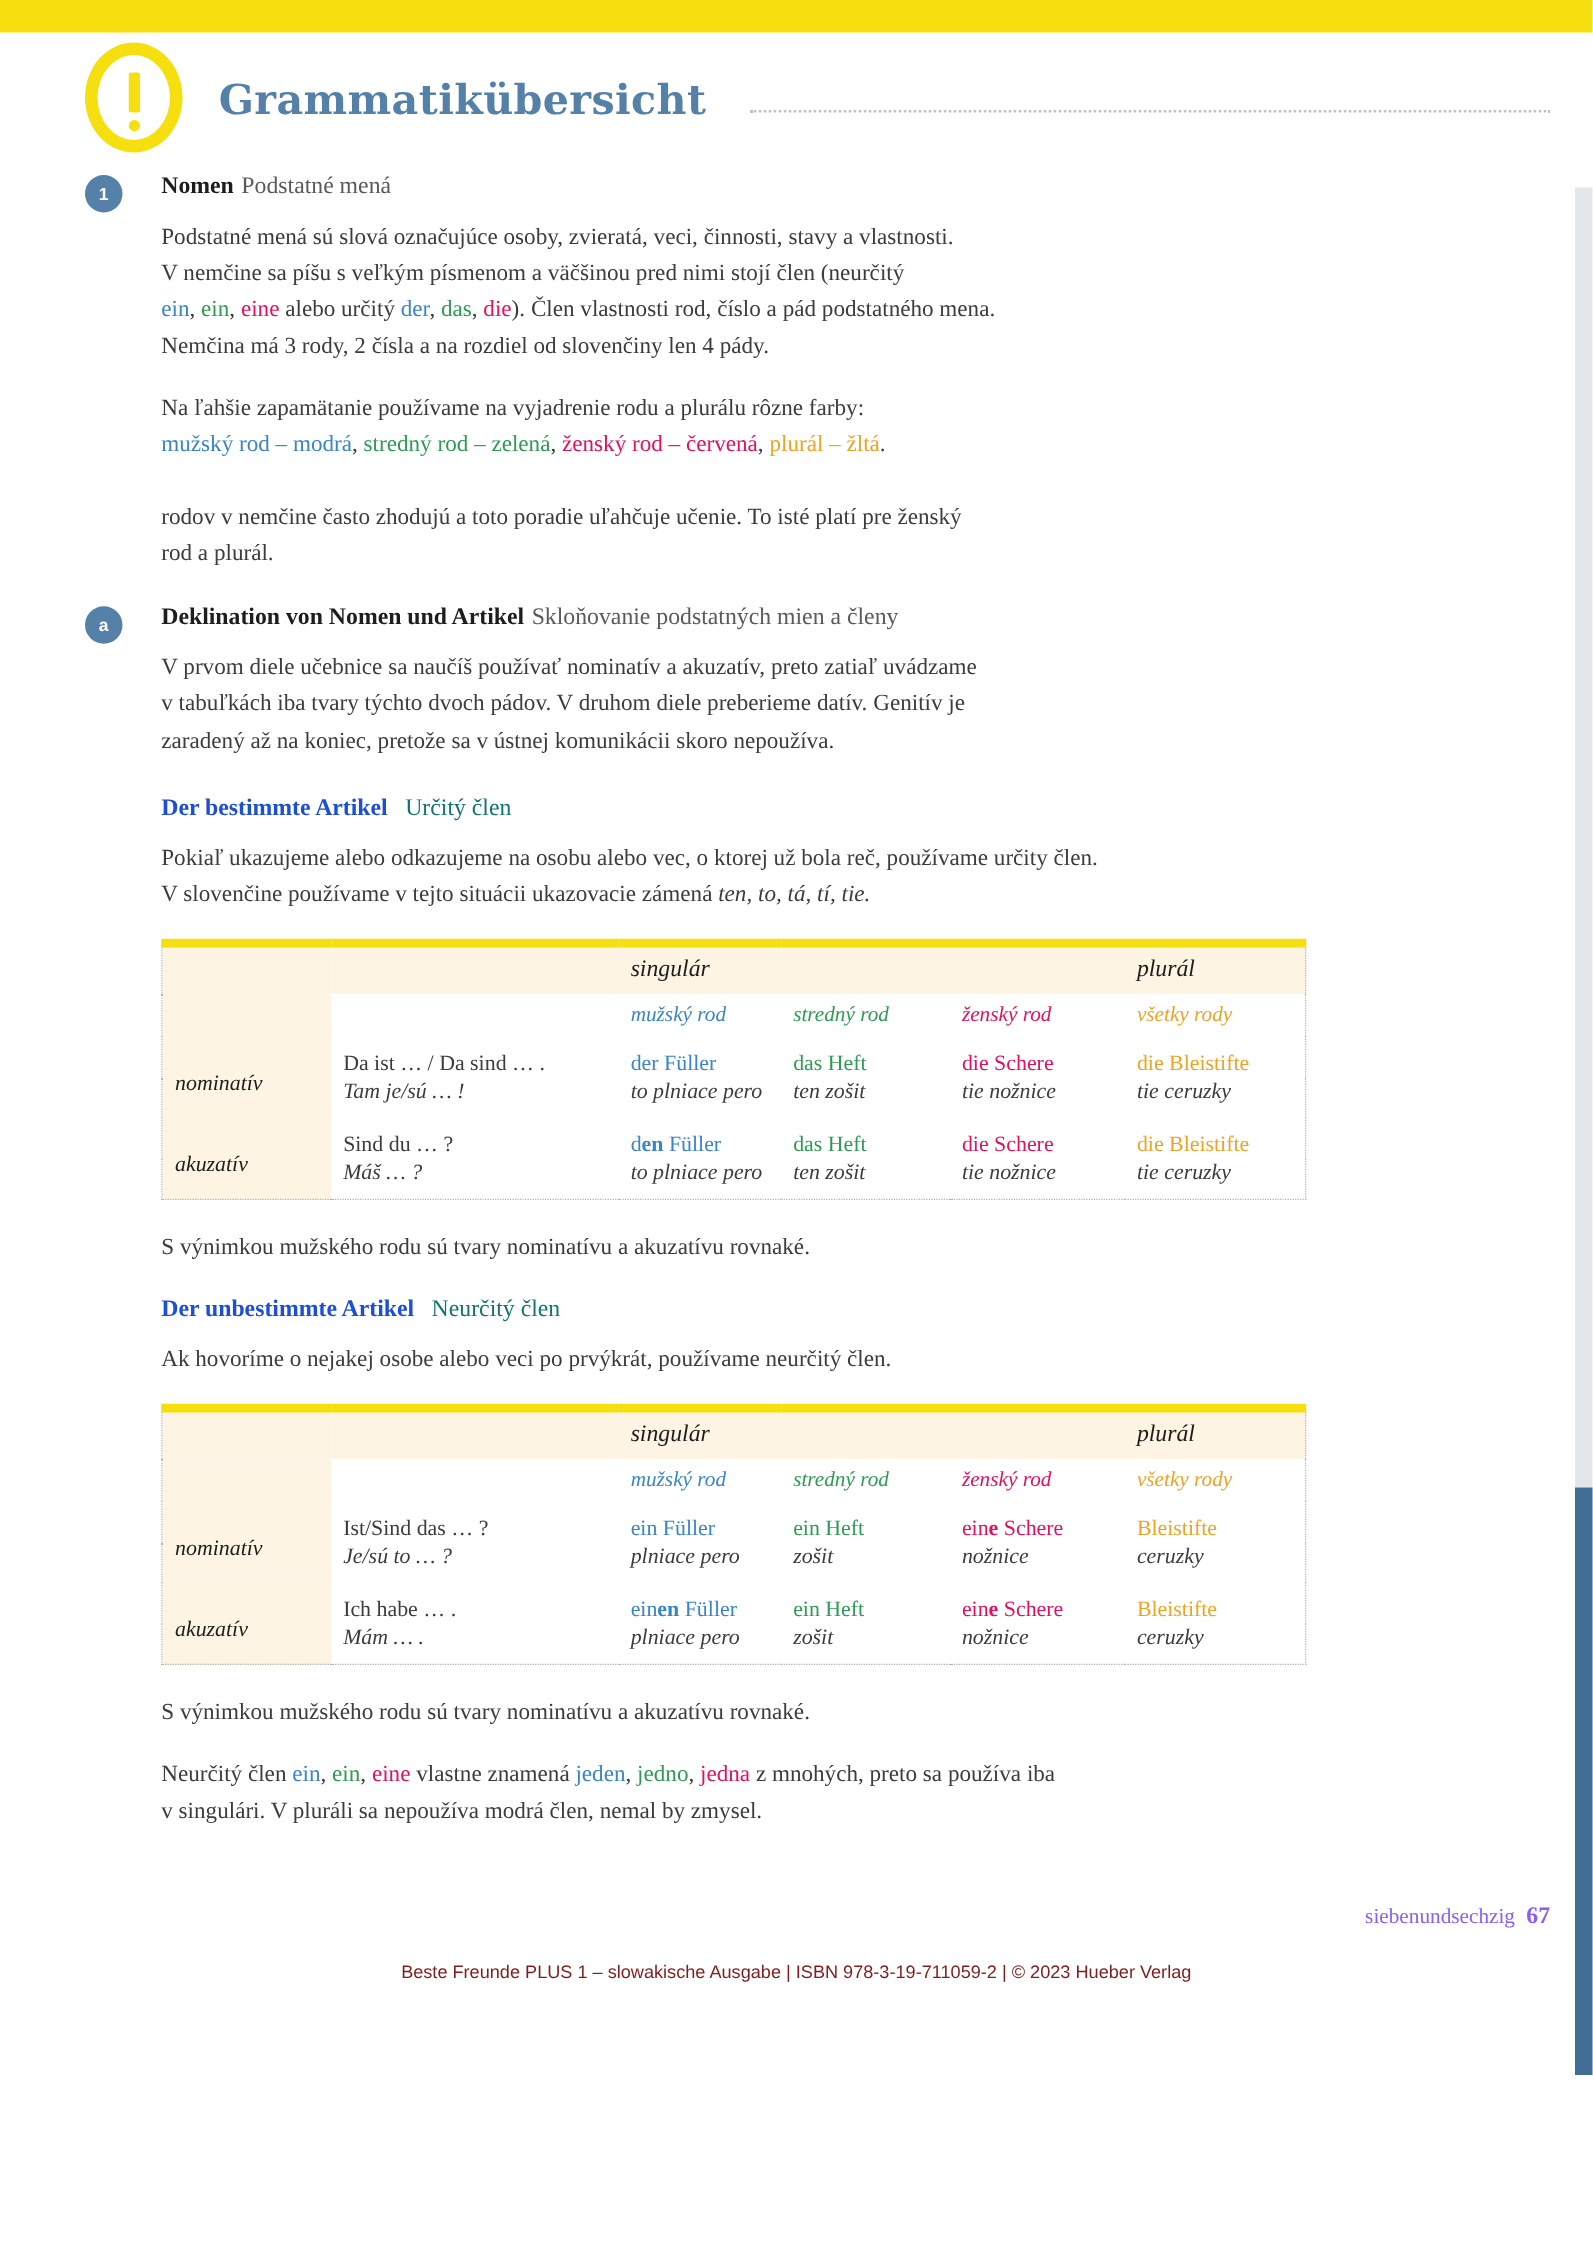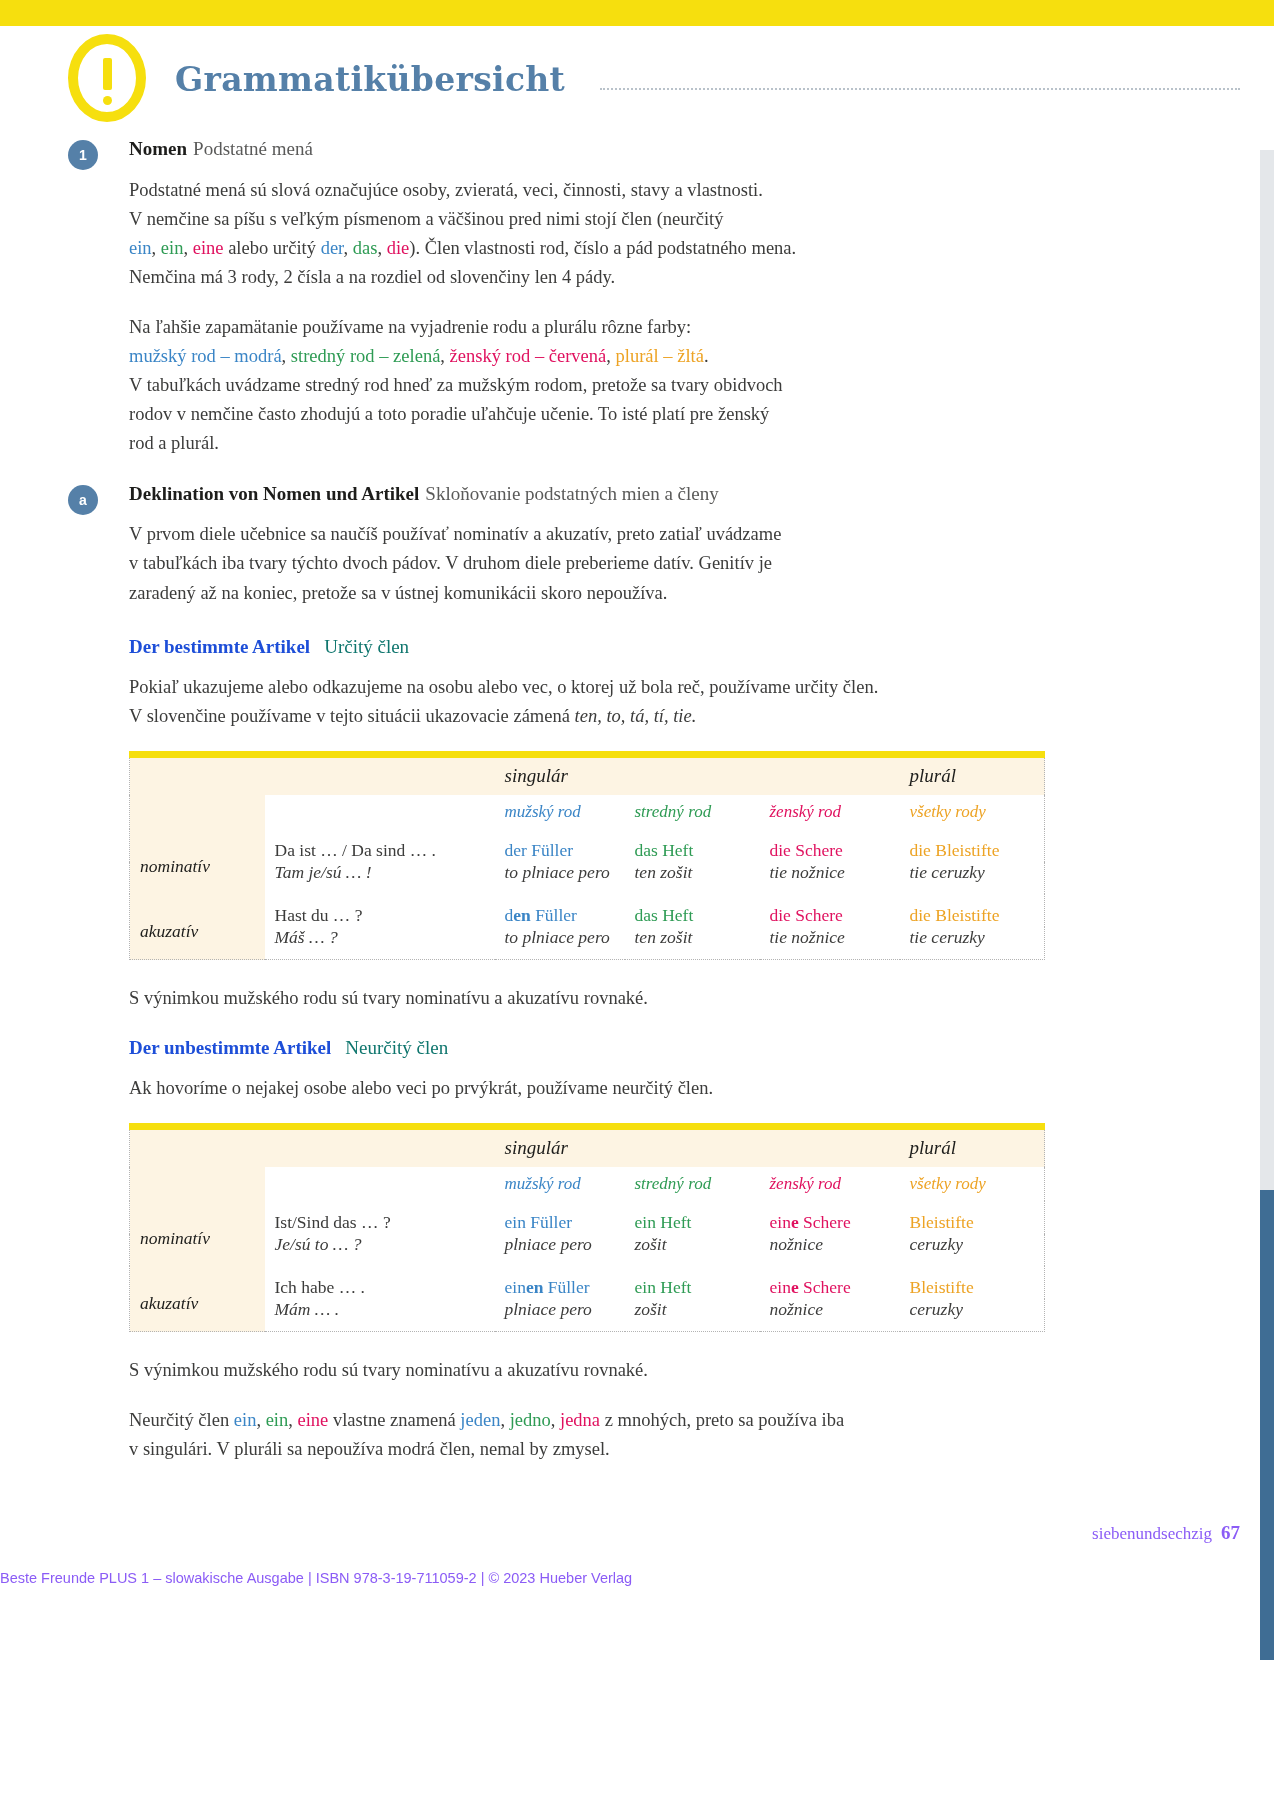--- a/index.html
+++ b/index.html
@@ -138,23 +138,24 @@
 
   
   .footer-page{
     position:absolute; right:34px; top:1522px;
     font-size:17px; color:#8b5cf6;
     font-family:"Liberation Serif", serif;
   }
   .footer-page .num{ font-weight:bold; font-size:19px; padding-left:9px; }
   .footer-credit{
     position:absolute; left:0; top:1570px; width:1274px;
+    text-align:center;
     font-family:"Liberation Sans", sans-serif;
     font-size:14.5px;
-    color:#8b5cf6;
+    color:#7f1d1d;
   }
 </style>
 </head>
 <body>
 
 <div class="topbar"></div>
 <div class="edge-bar edge-grey"></div>
 <div class="edge-bar edge-blue"></div>
 
 <div class="header">
@@ -187,21 +188,21 @@
       <span class="f">die</span><span>). Člen vlastnosti rod, číslo a pád podstatného mena.</span><br>
       <span>Nemčina má 3 rody, 2 čísla a na rozdiel od slovenčiny len 4 pády.</span>
     </p>
 
     <p class="para">
       <span>Na ľahšie zapamätanie používame na vyjadrenie rodu a plurálu rôzne farby:</span><br>
       <span class="m">mužský rod – modrá</span>,
       <span class="n">stredný rod – zelená</span>,
       <span class="f">ženský rod – červená</span>,
       <span class="p">plurál – žltá</span>.<br>
-      <span>V tabuľkách uvádzame stredný rod hneď za mužským rodom, pretože sa tvary obidvoch</span><br>
+      <br>
       <span>rodov v nemčine často zhodujú a toto poradie uľahčuje učenie. To isté platí pre ženský</span><br>
       <span>rod a plurál.</span>
     </p>
   </div>
 
   <div class="sec" style="margin-top:22px;">
     <div class="badge" style="top:4px;">a</div>
 
     <h2 class="head-line">
       <span class="de">Deklination von Nomen und Artikel</span><span class="sk">Skloňovanie podstatných mien a členy</span>
@@ -253,21 +254,21 @@
       <tr class="r-sk">
         <td class="c-ex">Tam je/sú … !</td>
         <td class="c-m">to plniace pero</td>
         <td class="c-n">ten zošit</td>
         <td class="c-f">tie nožnice</td>
         <td class="c-p">tie ceruzky</td>
       </tr>
 
       <tr class="r-de">
         <td class="c-case" rowspan="2">akuzatív</td>
-        <td class="c-ex">Hast du … ?</td>
+        <td class="c-ex">Sind du … ?</td>
         <td class="c-m m"><span>d</span><span class="b">en</span><span> Füller</span></td>
         <td class="c-n n">das Heft</td>
         <td class="c-f f"><span>die </span><span class="b"></span><span>Schere</span></td>
         <td class="c-p p">die Bleistifte</td>
       </tr>
       <tr class="r-sk">
         <td class="c-ex">Máš … ?</td>
         <td class="c-m">to plniace pero</td>
         <td class="c-n">ten zošit</td>
         <td class="c-f">tie nožnice</td>

